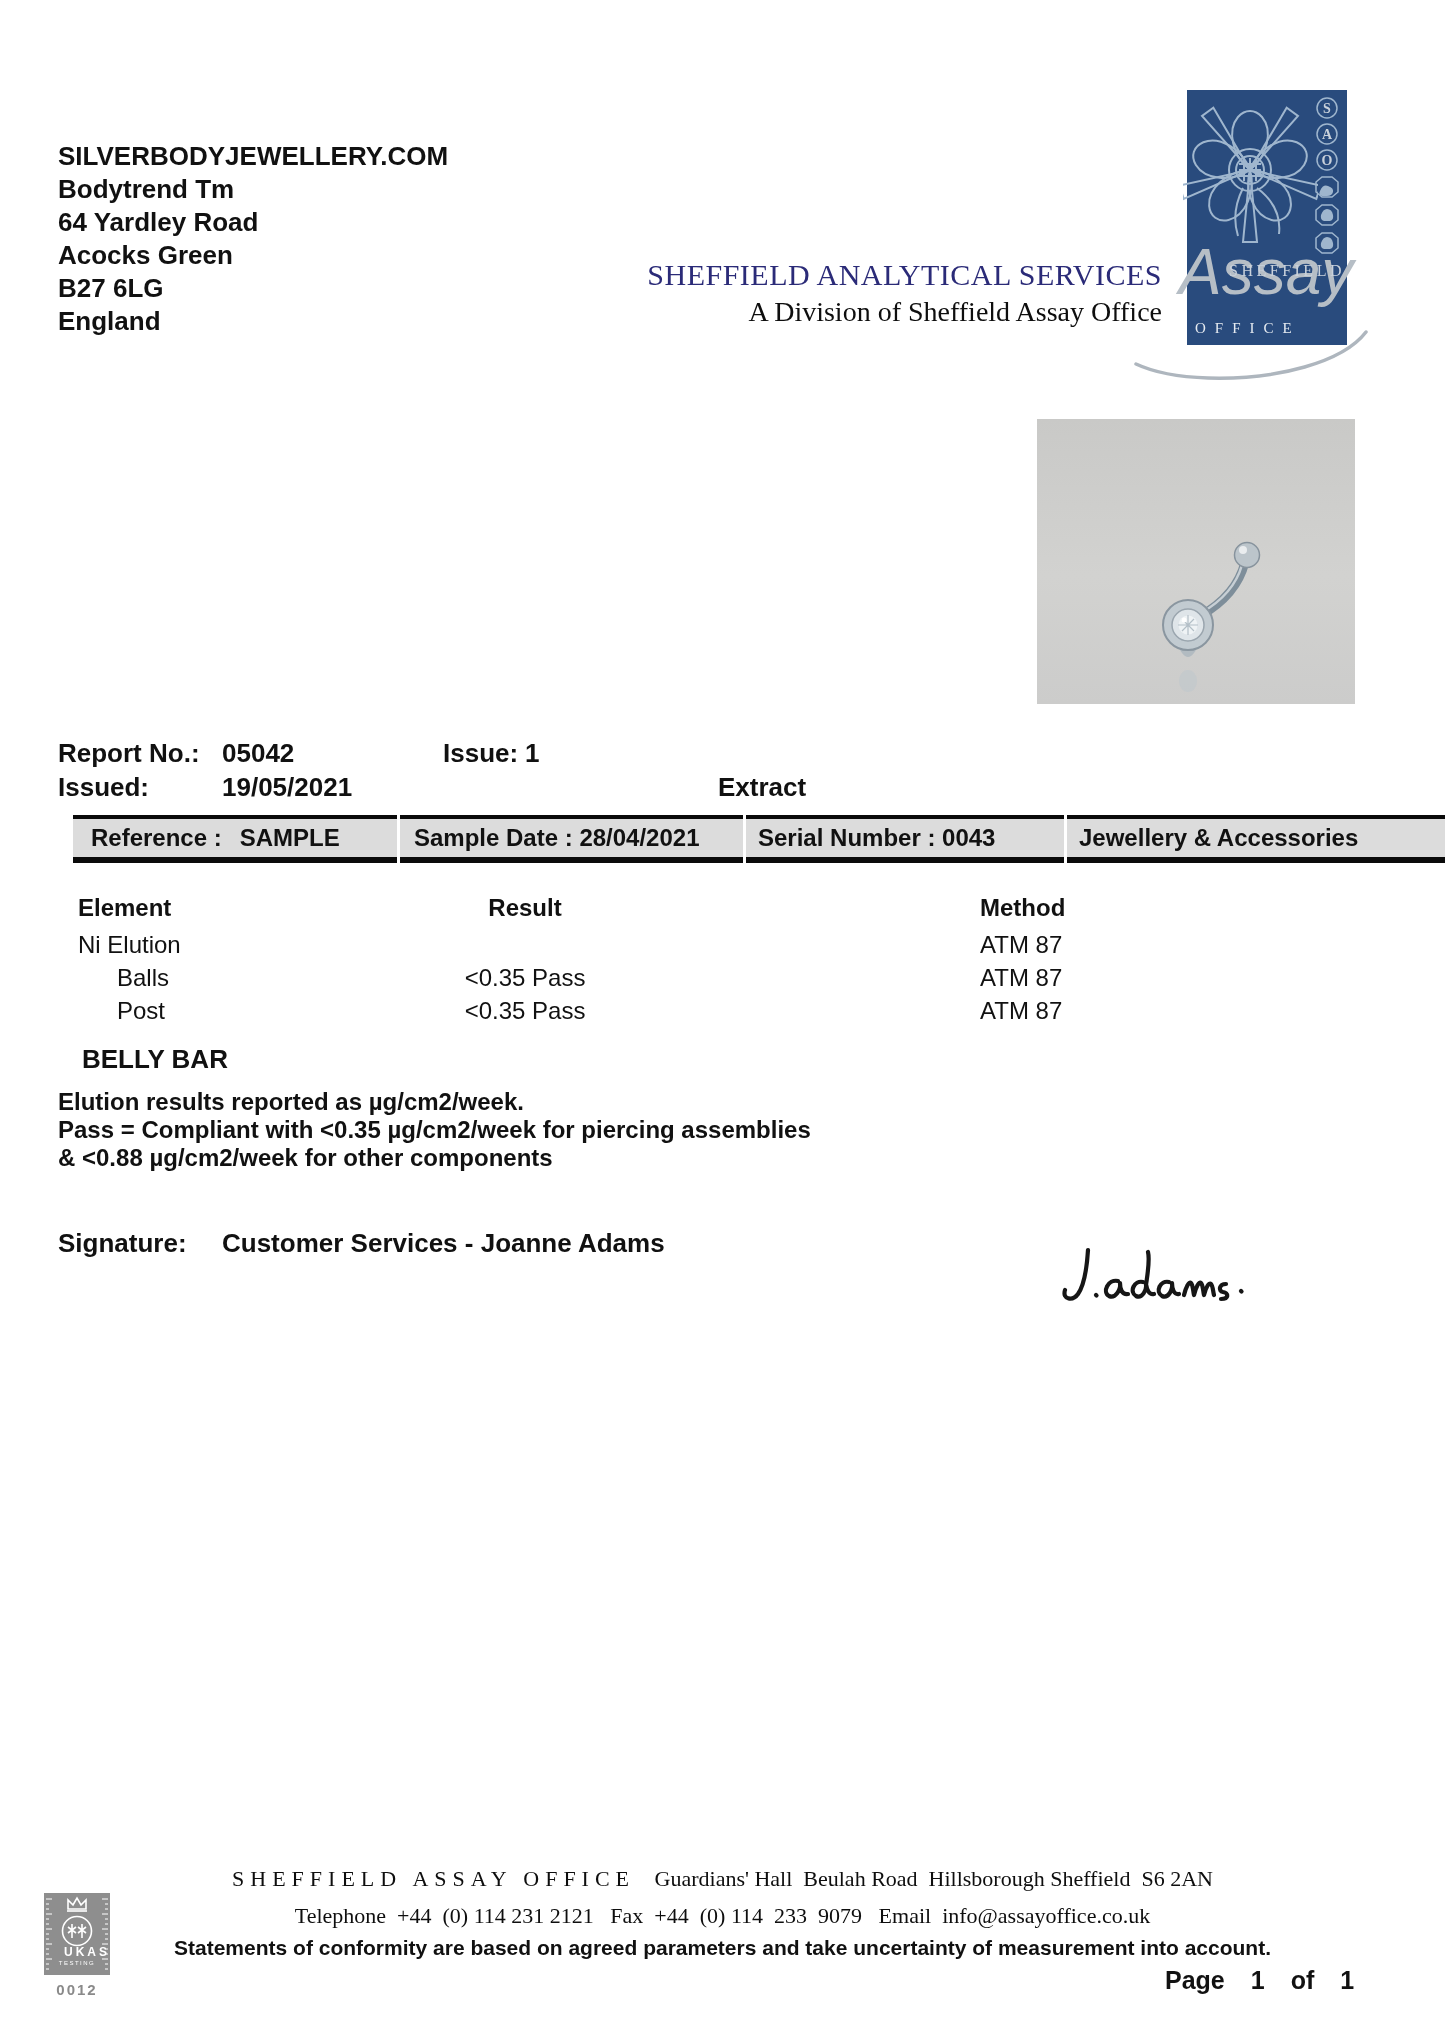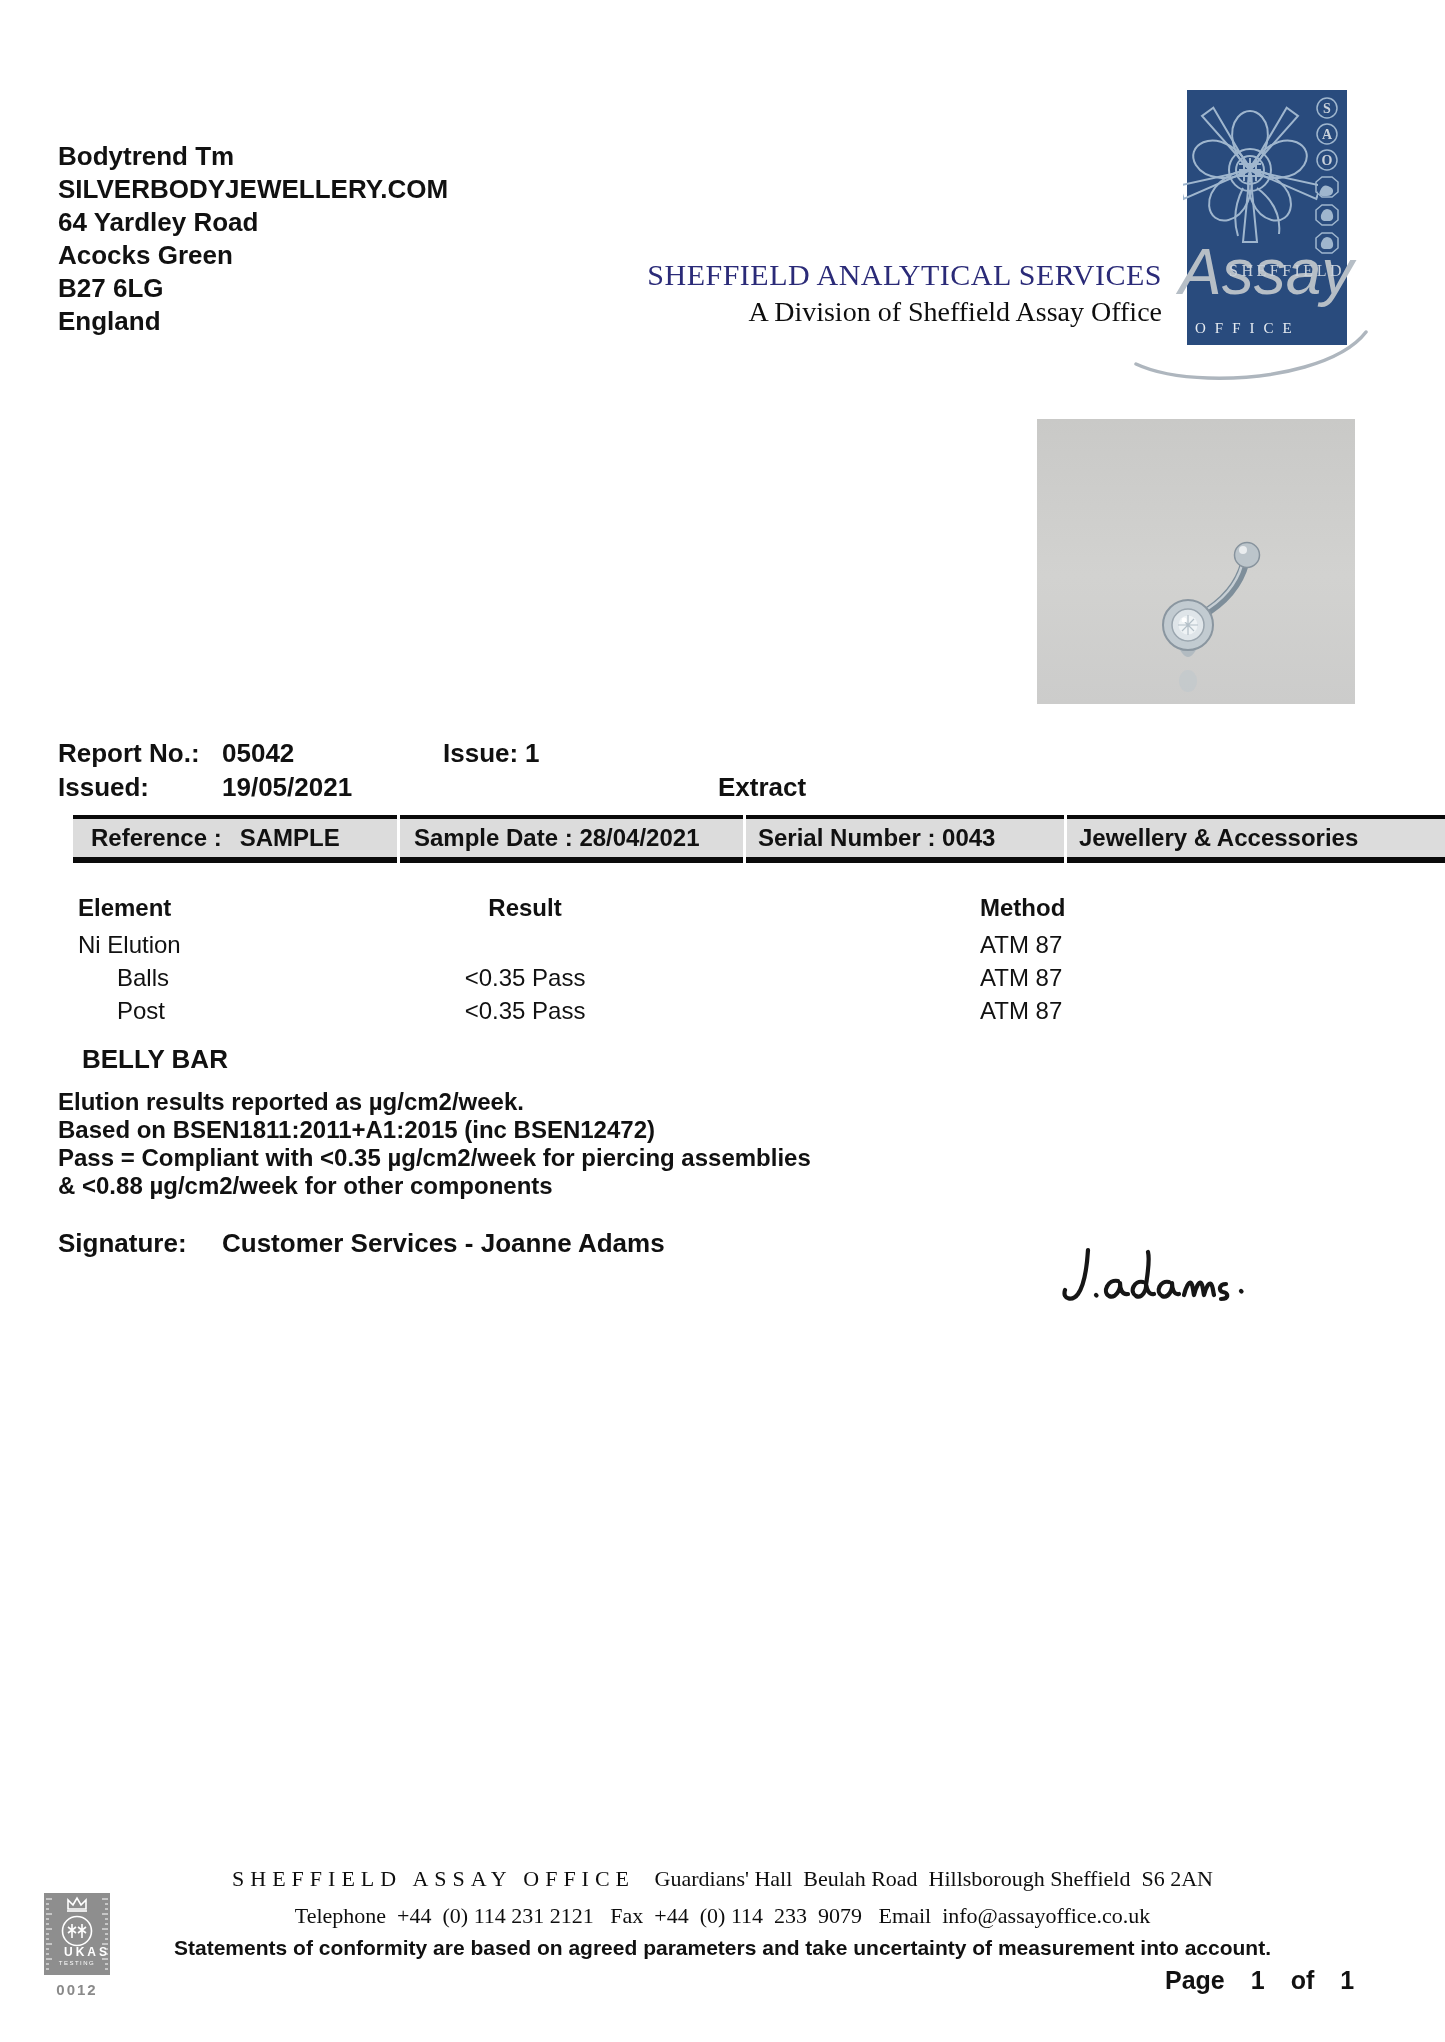--- a/index.html
+++ b/index.html
@@ -97,22 +97,22 @@
     color:#fff; font-size:6px; letter-spacing:1.5px;}
   .ukas-number{left:44px; top:1981px; width:66px; text-align:center;
     color:#8a8a8a; font-size:15px; letter-spacing:2px; font-weight:bold;}
 </style>
 </head>
 <body>
 
 <div class="page">
 
   <div class="abs sender">
+    <div>SILVERBODYJEWELLERY.COM</div>
     <div>Bodytrend Tm</div>
-    <div>SILVERBODYJEWELLERY.COM</div>
     <div>64 Yardley Road</div>
     <div>Acocks Green</div>
     <div>B27 6LG</div>
     <div>England</div>
   </div>
 
   <div class="abs org-title-wrap">
     <div class="org-title">SHEFFIELD ANALYTICAL SERVICES</div>
     <div class="org-subtitle">A Division of Sheffield Assay Office</div>
   </div>
@@ -221,21 +221,20 @@
   <span class="abs tbl-text col-met r-2">ATM 87</span>
 
   <span class="abs tbl-text col-el-ind r-3">Post</span>
   <span class="abs tbl-text col-res r-3">&lt;0.35 Pass</span>
   <span class="abs tbl-text col-met r-3">ATM 87</span>
 
   <span class="abs item-name">BELLY BAR</span>
 
   <div class="abs notes">
     <div>Elution results reported as µg/cm2/week.</div>
-    <div>Based on BSEN1811:2011+A1:2015 (inc BSEN12472)</div>
     <div>Pass = Compliant with &lt;0.35 µg/cm2/week for piercing assemblies</div>
     <div>&amp; &lt;0.88 µg/cm2/week for other components</div>
   </div>
 
   <span class="abs sig-label">Signature:</span>
   <span class="abs sig-value">Customer Services - Joanne Adams</span>
   <svg class="abs sig-scribble" width="215" height="70" viewBox="0 0 215 70">
     <title>J. adams.</title>
     <g stroke="#161616" stroke-width="4.2" fill="none" stroke-linecap="round" stroke-linejoin="round">
       <path d="M50 7 C 49 23 47 41 40 51 C 35 58 24 57 27 47"></path>

